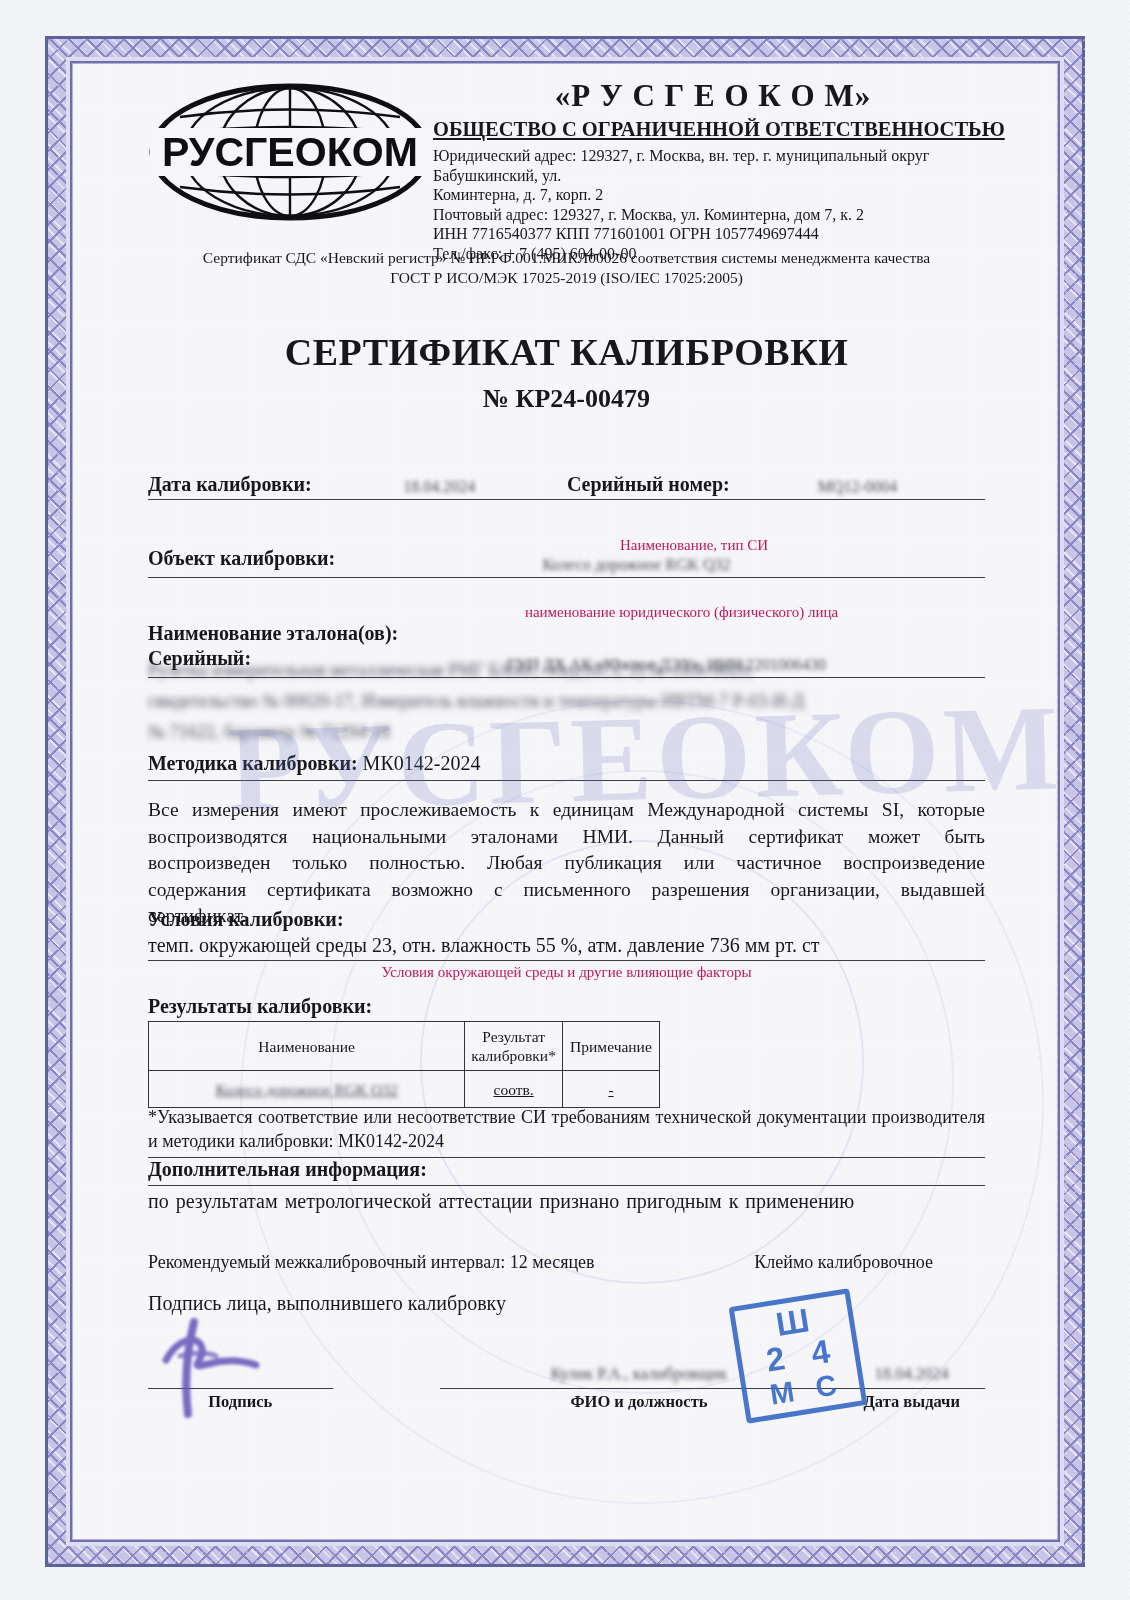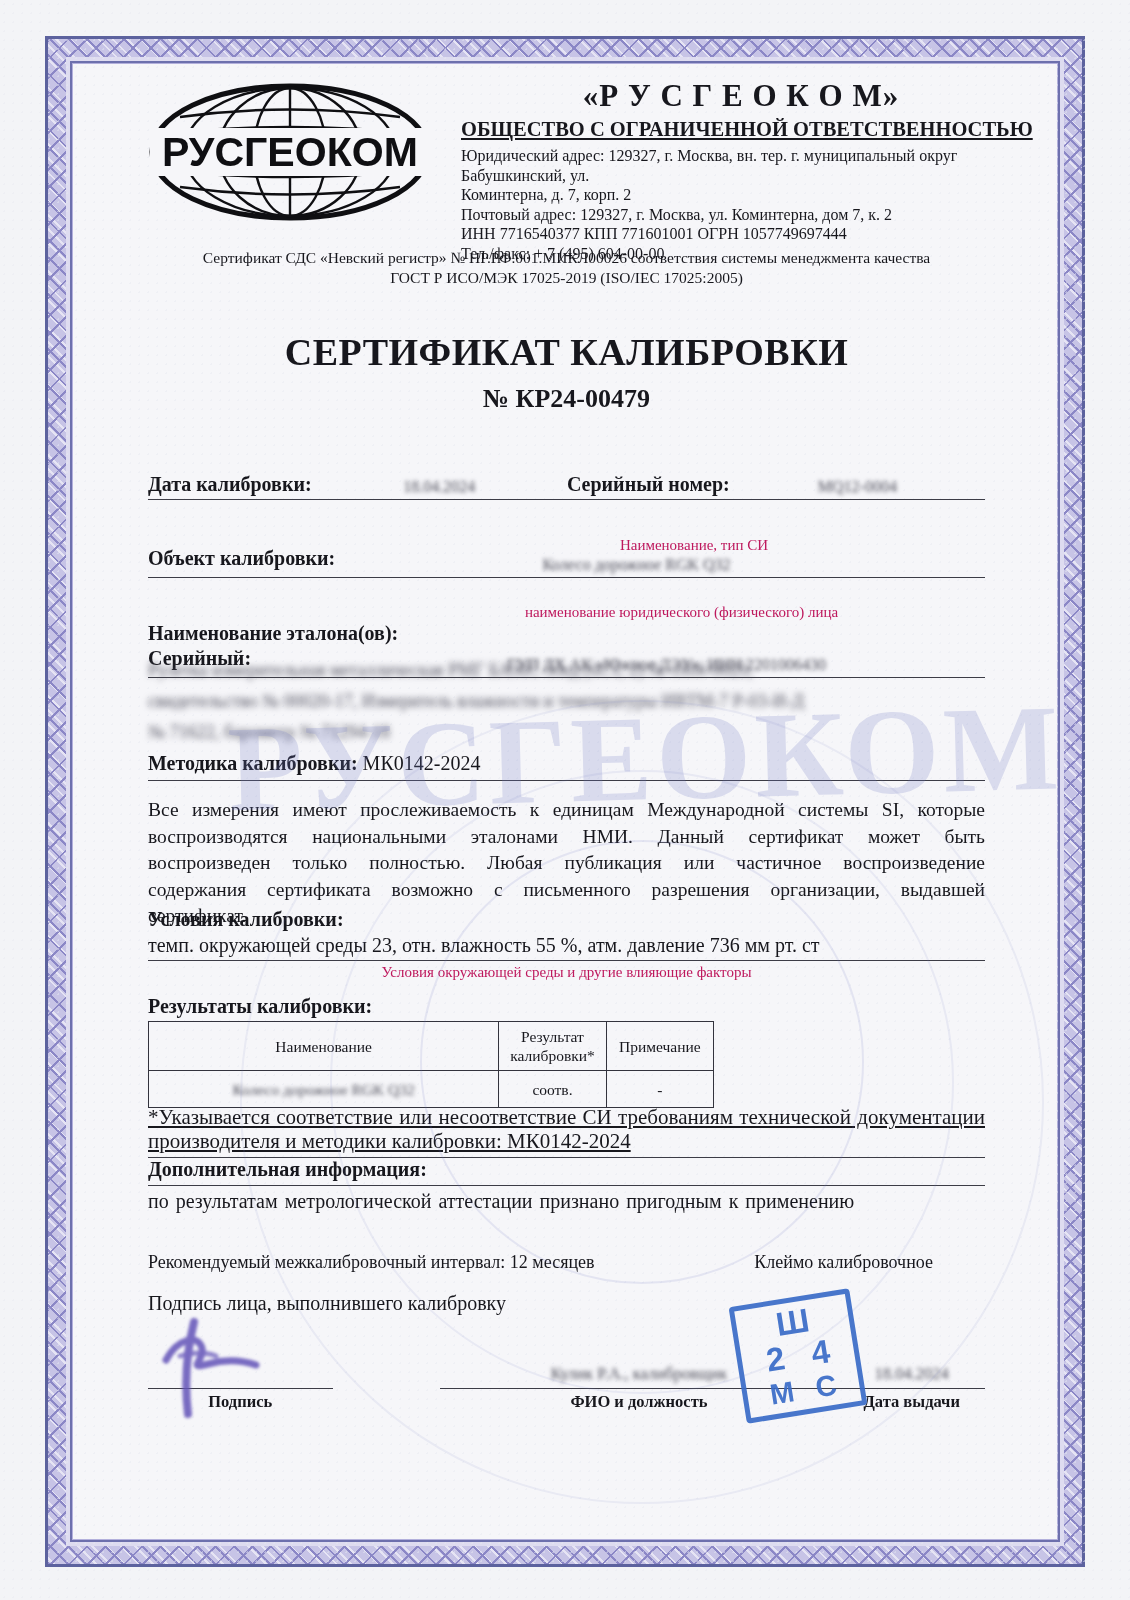--- a/index.html
+++ b/index.html
@@ -46,21 +46,21 @@
   .wm-c3{left:240px;top:700px;width:800px;height:800px;border-color:rgba(116,123,198,.10);}
   
   .content{position:absolute;left:148px;top:0;width:837px;z-index:3;}
   .abs{position:absolute;left:0;right:0;}
   .blur-s{filter:blur(2.3px);color:#4b4b57;}
   .blur-m{filter:blur(3px);color:#4e4e5c;}
   .caption{font-size:15px;color:#be185d;}
   
   .sec-header{top:78px;display:flex;align-items:flex-start;}
   .logo{width:285px;flex:0 0 285px;margin-top:4px;}
-  .coinfo{margin-left:28px;width:560px;text-align:left;}
+  .coinfo{width:560px;text-align:left;}
   .co-title{font-size:31px;font-weight:bold;text-align:center;letter-spacing:1px;white-space:nowrap;}
   .co-sub{font-size:20.5px;font-weight:bold;text-decoration:underline;margin-top:4px;white-space:nowrap;}
   .co-addr{font-size:16px;line-height:19.5px;margin-top:5px;}
   .sec-accred{top:248px;text-align:center;font-size:15.5px;line-height:20px;}
   .sec-title{top:330px;text-align:center;}
   .t-main{font-size:38px;font-weight:bold;letter-spacing:.5px;}
   .t-num{font-size:26px;font-weight:bold;margin-top:10px;}
   
   .frow{position:relative;}
   .lab{font-size:20px;font-weight:bold;}
@@ -74,26 +74,26 @@
   .cap-cust{top:604px;text-align:center;padding-left:230px;}
   .sec-etal-lab{top:622px;}
   .sec-etal{top:655px;font-size:18px;line-height:31px;text-align:justify;}
   .sec-method{top:752px;height:28px;border-bottom:1.5px solid #3c3c46;font-size:20px;}
   .sec-par{top:797px;font-size:19.5px;line-height:26.5px;text-align:justify;word-spacing:3px;}
   .sec-cond-lab{top:908px;}
   .sec-cond-val{top:934px;height:26px;border-bottom:1.5px solid #3c3c46;font-size:20px;}
   .cap-cond{top:964px;text-align:center;}
   .sec-res-lab{top:995px;}
   .sec-table{top:1021px;}
-  table.res{border-collapse:collapse;width:566px;}
+  table.res{border-collapse:collapse;width:512px;}
   table.res td{border:1.5px solid #33333d;text-align:center;font-size:15.5px;line-height:19px;padding:4px 6px;}
   table.res .h td{height:40px;}
-  table.res .r td{height:28px;}
+  table.res .r td{height:28px;text-decoration:underline;}
   .c-name{width:62%;}.c-resu{width:19%;}.c-note{width:19%;}
-  .sec-foot{top:1105px;font-size:21px;line-height:24px;border-bottom:1.5px solid #3c3c46;padding-bottom:4px;text-align:justify;text-decoration:underline;}
+  .sec-foot{top:1105px;font-size:18px;line-height:24px;border-bottom:1.5px solid #3c3c46;padding-bottom:4px;text-align:justify;}
   .sec-add-lab{top:1158px;border-bottom:1.5px solid #3c3c46;padding-bottom:4px;}
   .sec-add-val{top:1190px;font-size:20px;word-spacing:2px;}
   .sec-int{top:1252px;display:flex;justify-content:space-between;font-size:18px;padding-right:52px;}
   .sec-signt{top:1292px;font-size:20px;}
   .sec-signrow{top:1340px;display:flex;}
   .sgroup{display:flex;flex-direction:column;justify-content:flex-end;}
   .sg1{width:185px;}
   .sg2{width:400px;margin-left:107px;}
   .sg3{width:147px;margin-left:auto;}
   .sg-val{text-align:center;font-size:16.5px;height:44px;display:flex;align-items:flex-end;justify-content:center;padding-bottom:4px;}

